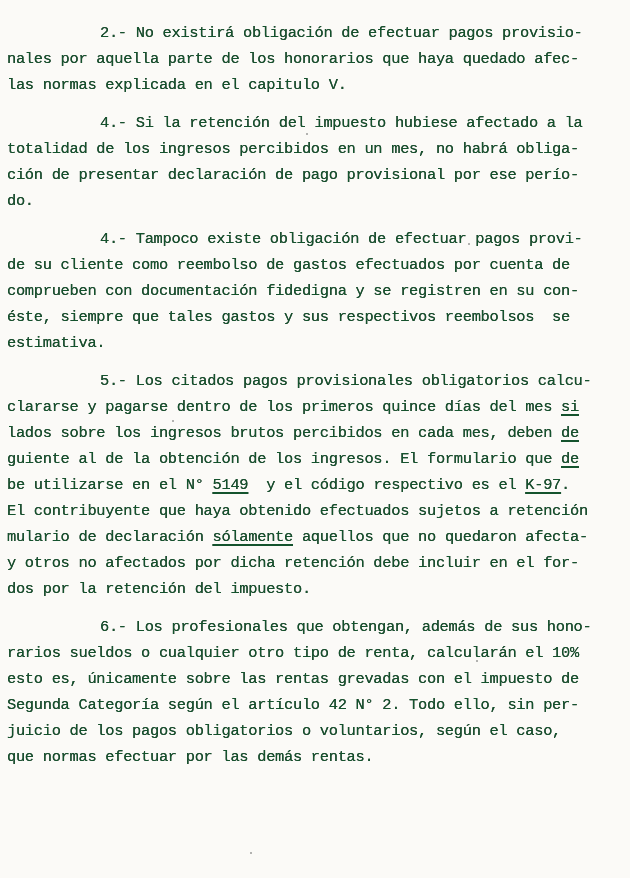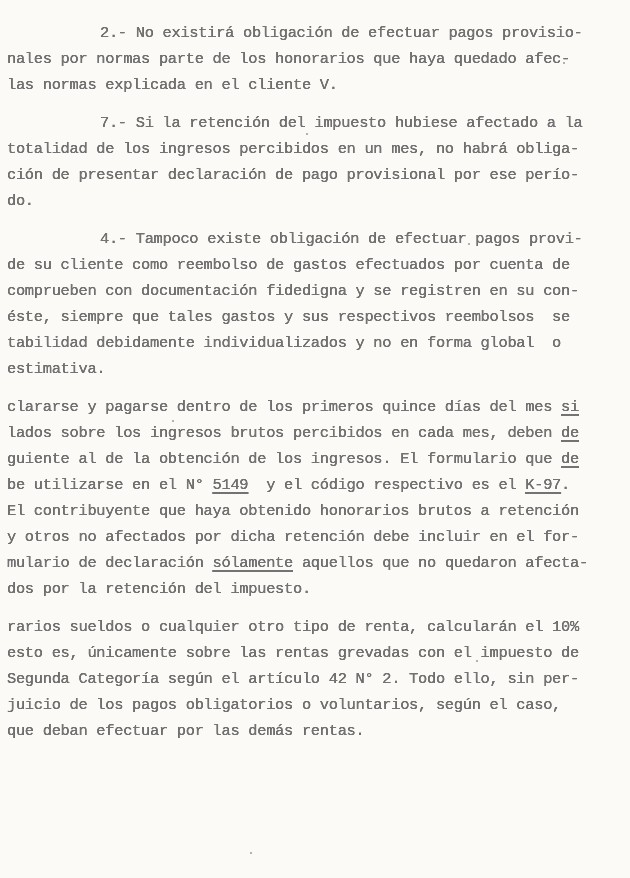--- a/index.html
+++ b/index.html
@@ -9,21 +9,21 @@
   }
   .scan-page {
     position: relative;
     width: 630px;
     height: 878px;
     margin: 0;
     background: #fbfaf7;
     overflow: hidden;
     font-family: "Liberation Mono", "DejaVu Sans Mono", monospace;
     font-size: 15.4px;
-    color: #737373;
+    color: #14532d;
     box-sizing: border-box;
   }
   .content {
     padding: 20px 6px 0 7px;
   }
   .para {
     margin: 0 0 12px 0;
   }
   .line {
     white-space: pre;
@@ -48,53 +48,54 @@
     height: 2px;
   }
 </style>
 </head>
 <body>
 
 <div class="scan-page">
   <div class="content">
       <div class="para">
         <div class="line first"><span class="">2.- No existirá obligación de efectuar pagos provisio-</span></div>
-        <div class="line"><span class="">nales por normas parte de los honorarios que haya quedado afec-</span></div>
-        <div class="line"><span class="">las normas explicada en el cliente V.</span></div>
+        <div class="line"><span class="">nales por aquella parte de los honorarios que haya quedado afec-</span></div>
+        <div class="line"><span class="">las normas explicada en el capitulo V.</span></div>
       </div>
       <div class="para">
-        <div class="line first"><span class="">7.- Si la retención del impuesto hubiese afectado a la</span></div>
+        <div class="line first"><span class="">4.- Si la retención del impuesto hubiese afectado a la</span></div>
         <div class="line"><span class="">totalidad de los ingresos percibidos en un mes, no habrá obliga-</span></div>
         <div class="line"><span class="">ción de presentar declaración de pago provisional por ese perío-</span></div>
         <div class="line"><span class="">do.</span></div>
       </div>
       <div class="para">
         <div class="line first"><span class="">4.- Tampoco existe obligación de efectuar pagos provi-</span></div>
         <div class="line"><span class="">de su cliente como reembolso de gastos efectuados por cuenta de</span></div>
         <div class="line"><span class="">comprueben con documentación fidedigna y se registren en su con-</span></div>
         <div class="line"><span class="">éste, siempre que tales gastos y sus respectivos reembolsos  se</span></div>
-        <div class="line"><span class="">tabilidad debidamente individualizados y no en forma global  o</span></div>
         <div class="line"><span class="">estimativa.</span></div>
       </div>
       <div class="para">
+        <div class="line first"><span class="">5.- Los citados pagos provisionales obligatorios calcu-</span></div>
         <div class="line"><span class="">clararse y pagarse dentro de los primeros quince días del mes </span><span class="u">si</span></div>
         <div class="line"><span class="">lados sobre los ingresos brutos percibidos en cada mes, deben </span><span class="u">de</span></div>
         <div class="line"><span class="">guiente al de la obtención de los ingresos. El formulario que </span><span class="u">de</span></div>
         <div class="line"><span class="">be utilizarse en el N° </span><span class="u">5149</span><span class="">  y el código respectivo es el </span><span class="u">K-97</span><span class="">.</span></div>
-        <div class="line"><span class="">El contribuyente que haya obtenido honorarios brutos a retención</span></div>
+        <div class="line"><span class="">El contribuyente que haya obtenido efectuados sujetos a retención</span></div>
+        <div class="line"><span class="">mulario de declaración </span><span class="u">sólamente</span><span class=""> aquellos que no quedaron afecta-</span></div>
         <div class="line"><span class="">y otros no afectados por dicha retención debe incluir en el for-</span></div>
-        <div class="line"><span class="">mulario de declaración </span><span class="u">sólamente</span><span class=""> aquellos que no quedaron afecta-</span></div>
         <div class="line"><span class="">dos por la retención del impuesto.</span></div>
       </div>
       <div class="para">
+        <div class="line first"><span class="">6.- Los profesionales que obtengan, además de sus hono-</span></div>
         <div class="line"><span class="">rarios sueldos o cualquier otro tipo de renta, calcularán el 10%</span></div>
         <div class="line"><span class="">esto es, únicamente sobre las rentas grevadas con el impuesto de</span></div>
         <div class="line"><span class="">Segunda Categoría según el artículo 42 N° 2. Todo ello, sin per-</span></div>
         <div class="line"><span class="">juicio de los pagos obligatorios o voluntarios, según el caso,</span></div>
-        <div class="line"><span class="">que deban efectuar por las demás rentas.</span></div>
+        <div class="line"><span class="">que normas efectuar por las demás rentas.</span></div>
       </div>
     </div>
 
   <span class="speck" style="left:563px; top:62px;"></span>
   <span class="speck" style="left:306px; top:133px;"></span>
   <span class="speck" style="left:468px; top:243px;"></span>
   <span class="speck" style="left:172px; top:420px;"></span>
   <span class="speck" style="left:476px; top:660px;"></span>
   <span class="speck" style="left:250px; top:852px;"></span>
 </div>

